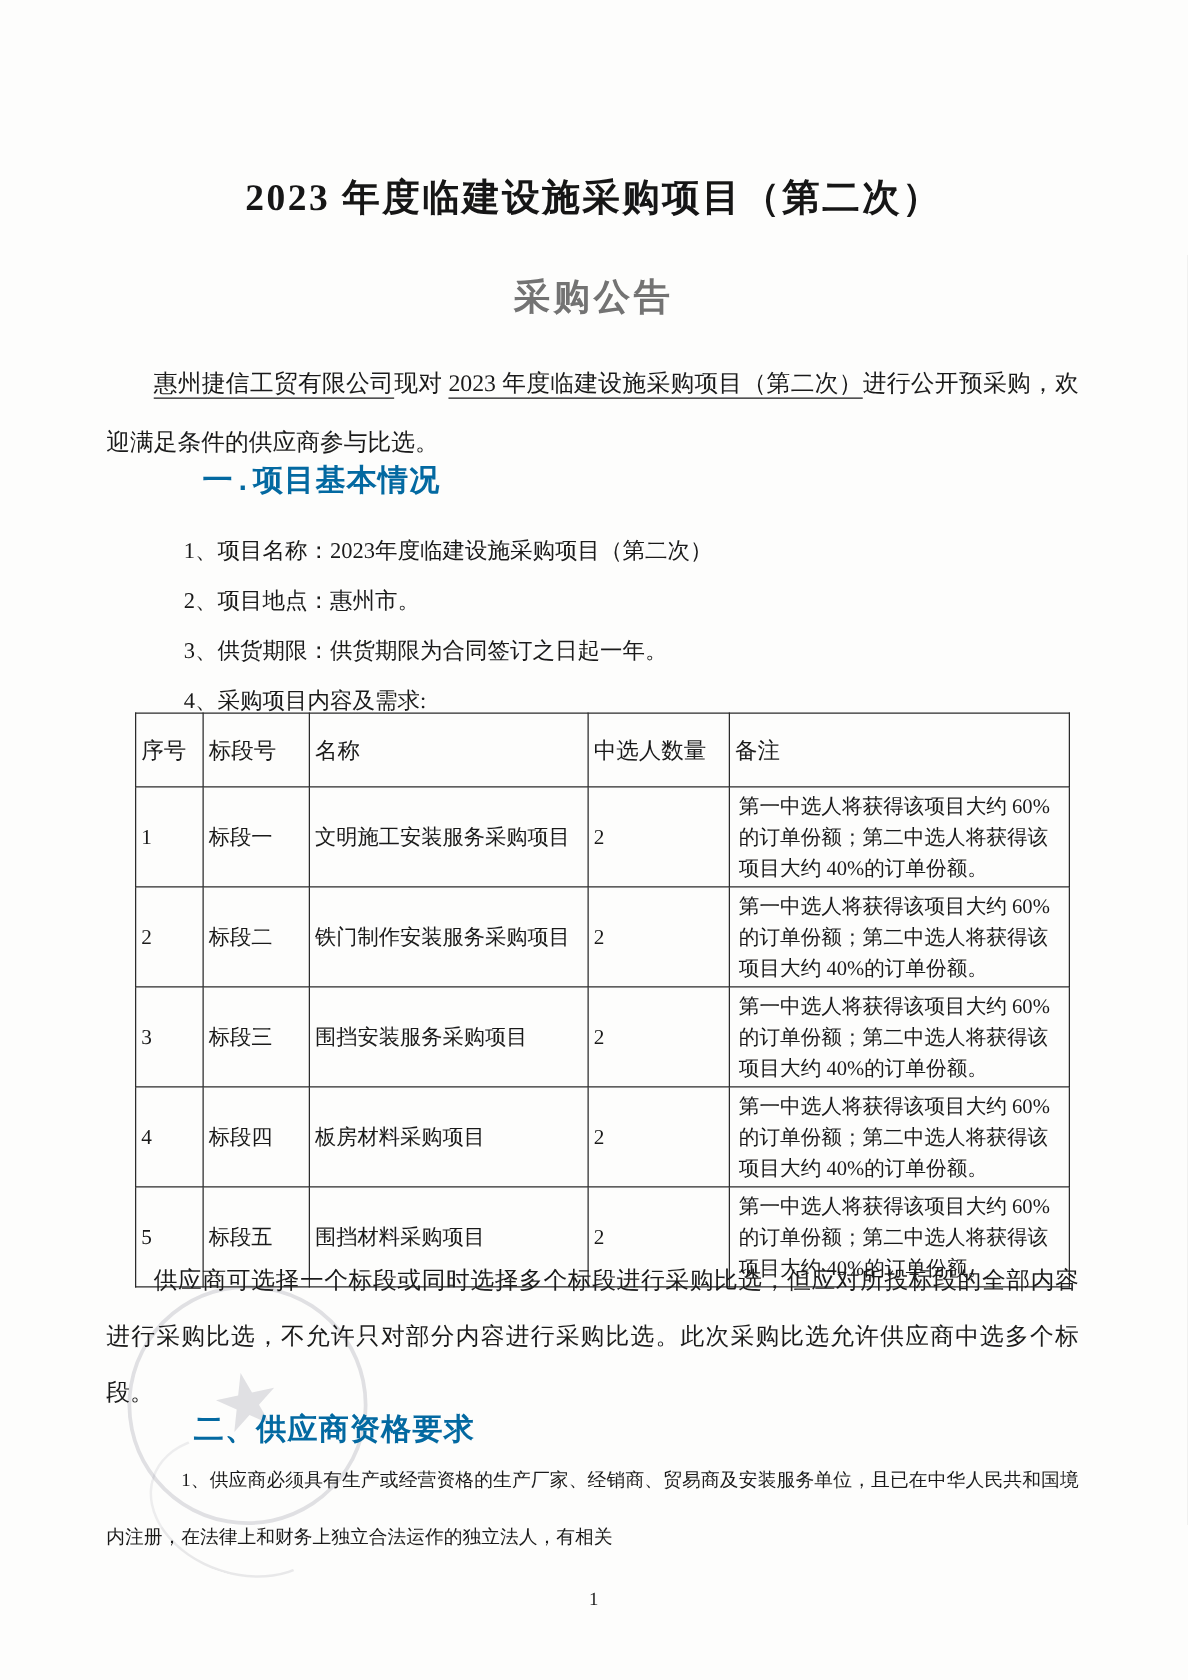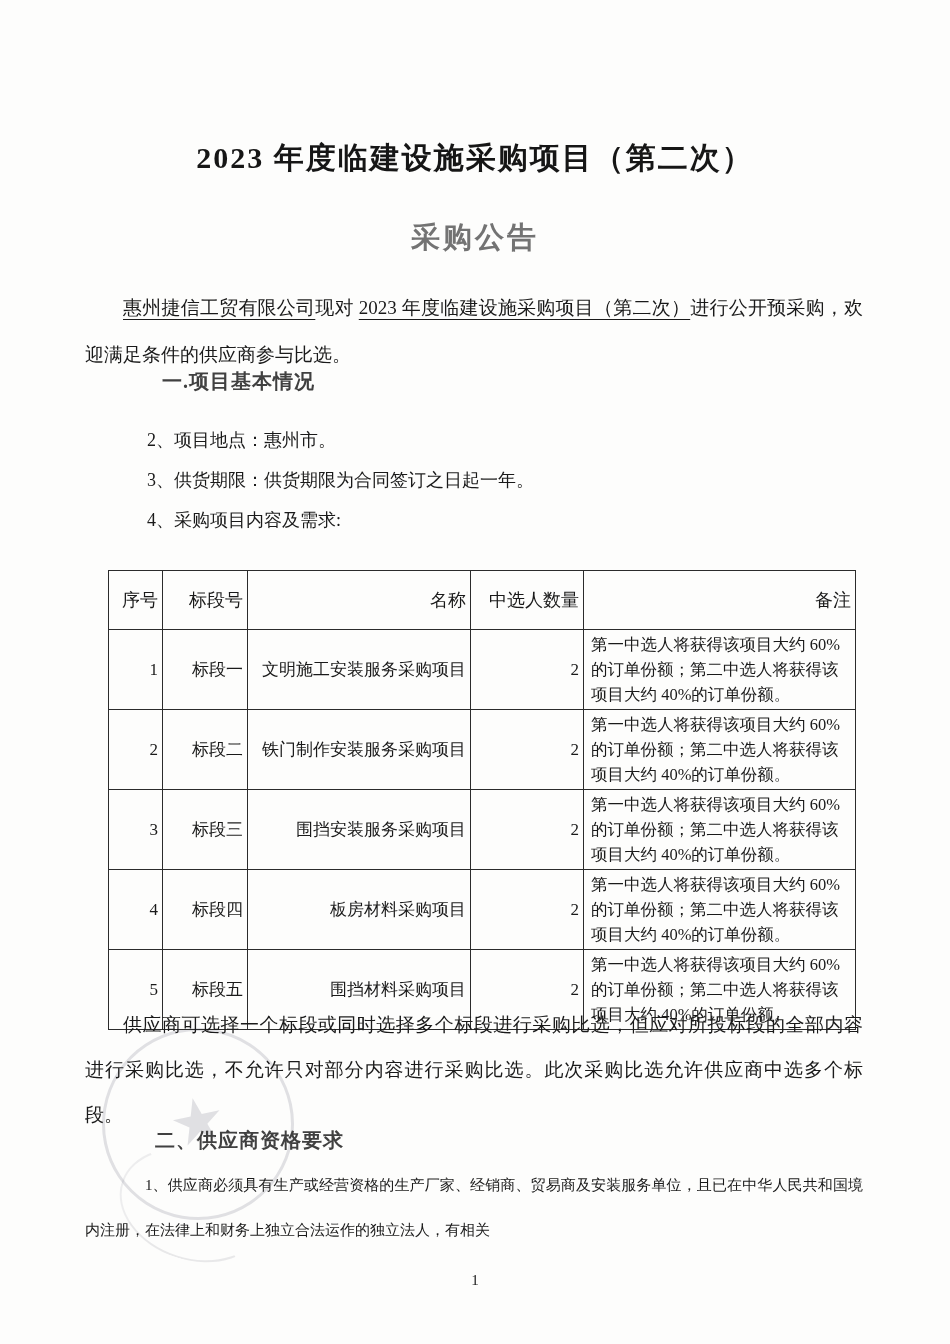--- a/index.html
+++ b/index.html
@@ -33,43 +33,43 @@
     text-align:justify;
     text-indent:38px;
   }
   .u {
     text-decoration:underline;
     text-underline-offset:5px;
     text-decoration-thickness:1px;
   }
   .sec-heading {
     position:absolute;
-    font-family:Liberation Serif, serif;
-    font-size:20px; font-weight:bold;
-    color:#404040;
+    font-family:Liberation Mono, monospace;
+    font-size:24px; font-weight:bold;
+    color:#0369a1;
     letter-spacing:1px;
   }
   #heading-1 { top:368px; left:162px; }
   #heading-2 { top:1127px; left:155px; }
   .items {
     position:absolute; top:420px; left:147px; width:716px;
     font-size:18px;
     list-style:none;
   }
   .items li { height:40px; line-height:40px; }
   .proc-table {
     position:absolute; top:570px; left:108px;
     border-collapse:collapse;
     table-layout:fixed;
     width:747px;
     font-size:17px;
   }
   .proc-table th, .proc-table td {
     border:1.5px solid #2b2b2b;
-    text-align:right;
+    text-align:left;
     vertical-align:middle;
     font-weight:normal;
     padding:17px 4px;
   }
   .proc-table th { height:44px; font-size:18px; }
   .proc-table td { height:78px; }
   .proc-table col.c-no    { width:54px; }
   .proc-table col.c-lot   { width:85px; }
   .proc-table col.c-name  { width:223px; }
   .proc-table col.c-win   { width:113px; }
@@ -135,20 +135,21 @@
   <div class="seal-curve"></div>
 
   <div class="doc-title">2023 年度临建设施采购项目（第二次）</div>
   <div class="doc-subtitle">采购公告</div>
 
   <p class="intro"><span class="u">惠州捷信工贸有限公司</span><span>现对 </span><span class="u">2023 年度临建设施采购项目（第二次）</span><span>进行公开预采购，欢迎满足条件的供应商参与比选。</span></p>
 
   <div class="sec-heading" id="heading-1">一.项目基本情况</div>
 
   <ul class="items">
+    <li>1、项目名称：2023年度临建设施采购项目（第二次）</li>
     <li>2、项目地点：惠州市。</li>
     <li>3、供货期限：供货期限为合同签订之日起一年。</li>
     <li>4、采购项目内容及需求:</li>
   </ul>
 
   <table class="proc-table">
     <colgroup>
       <col class="c-no">
         <col class="c-lot">
         <col class="c-name">

